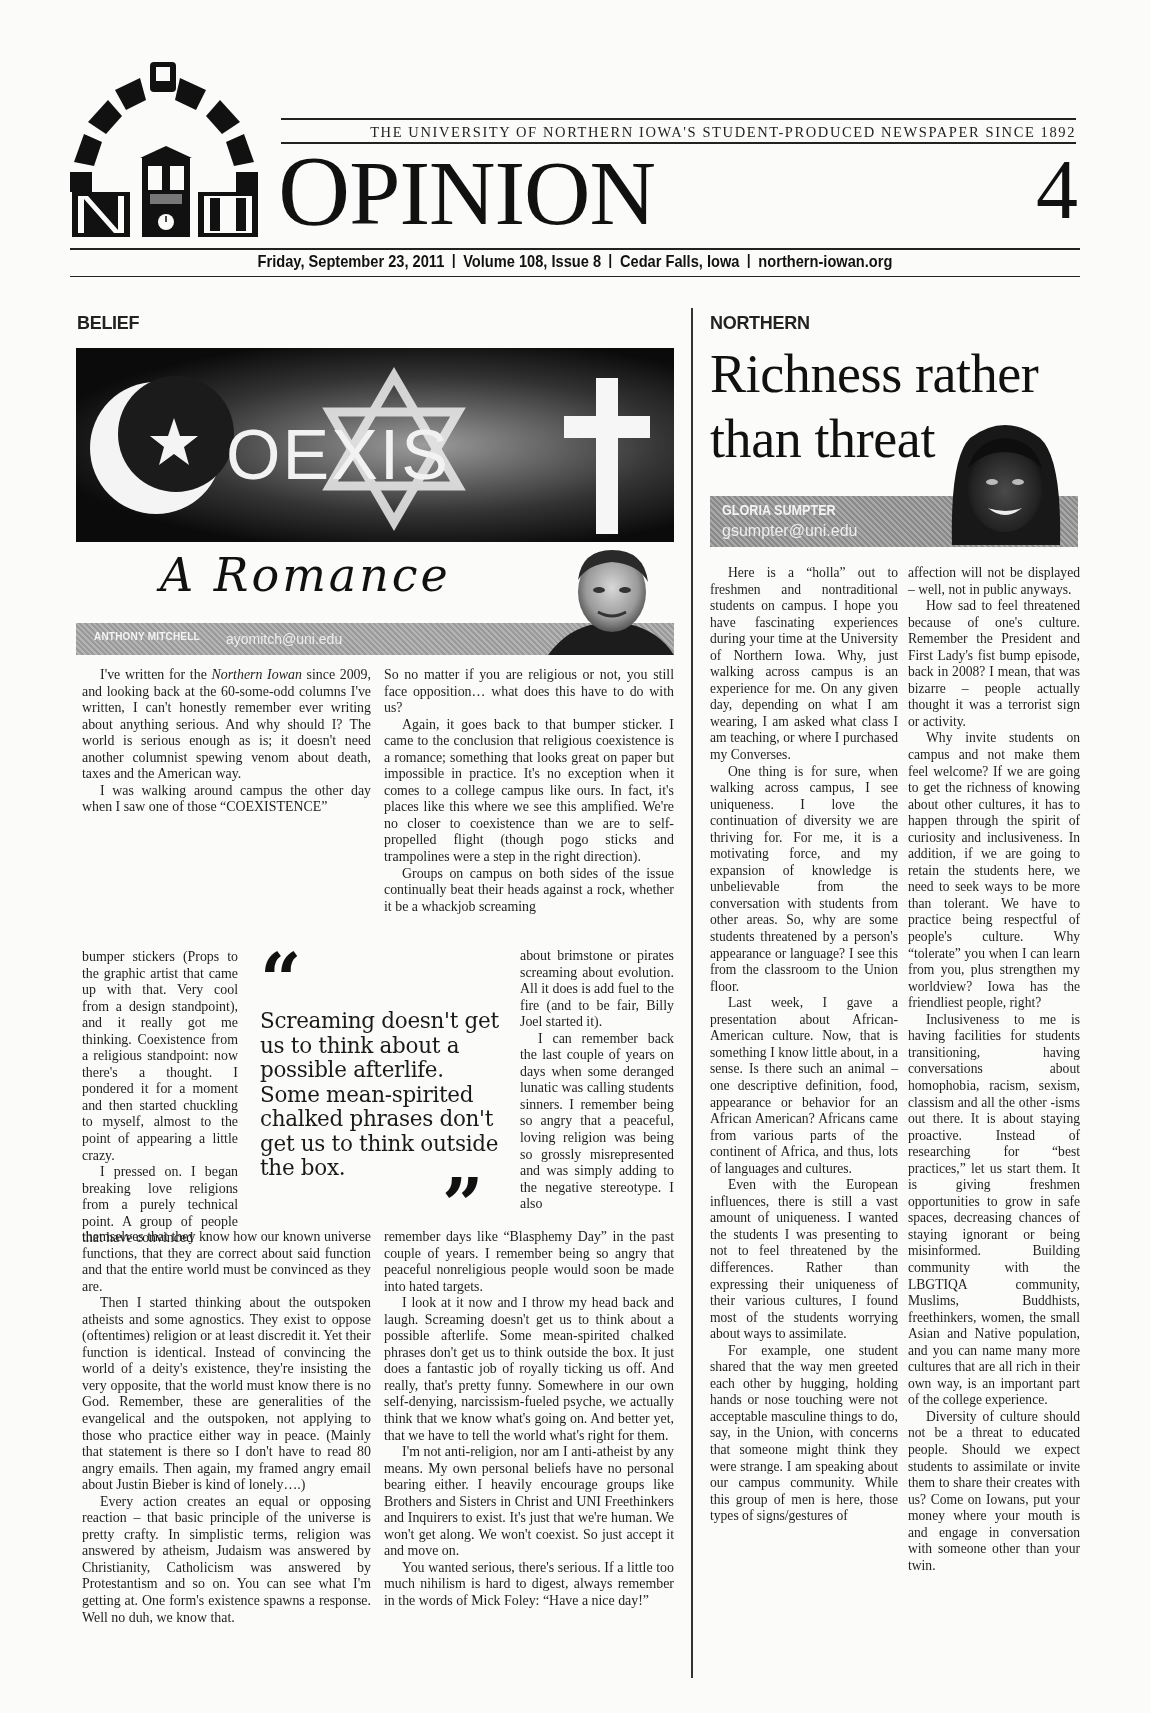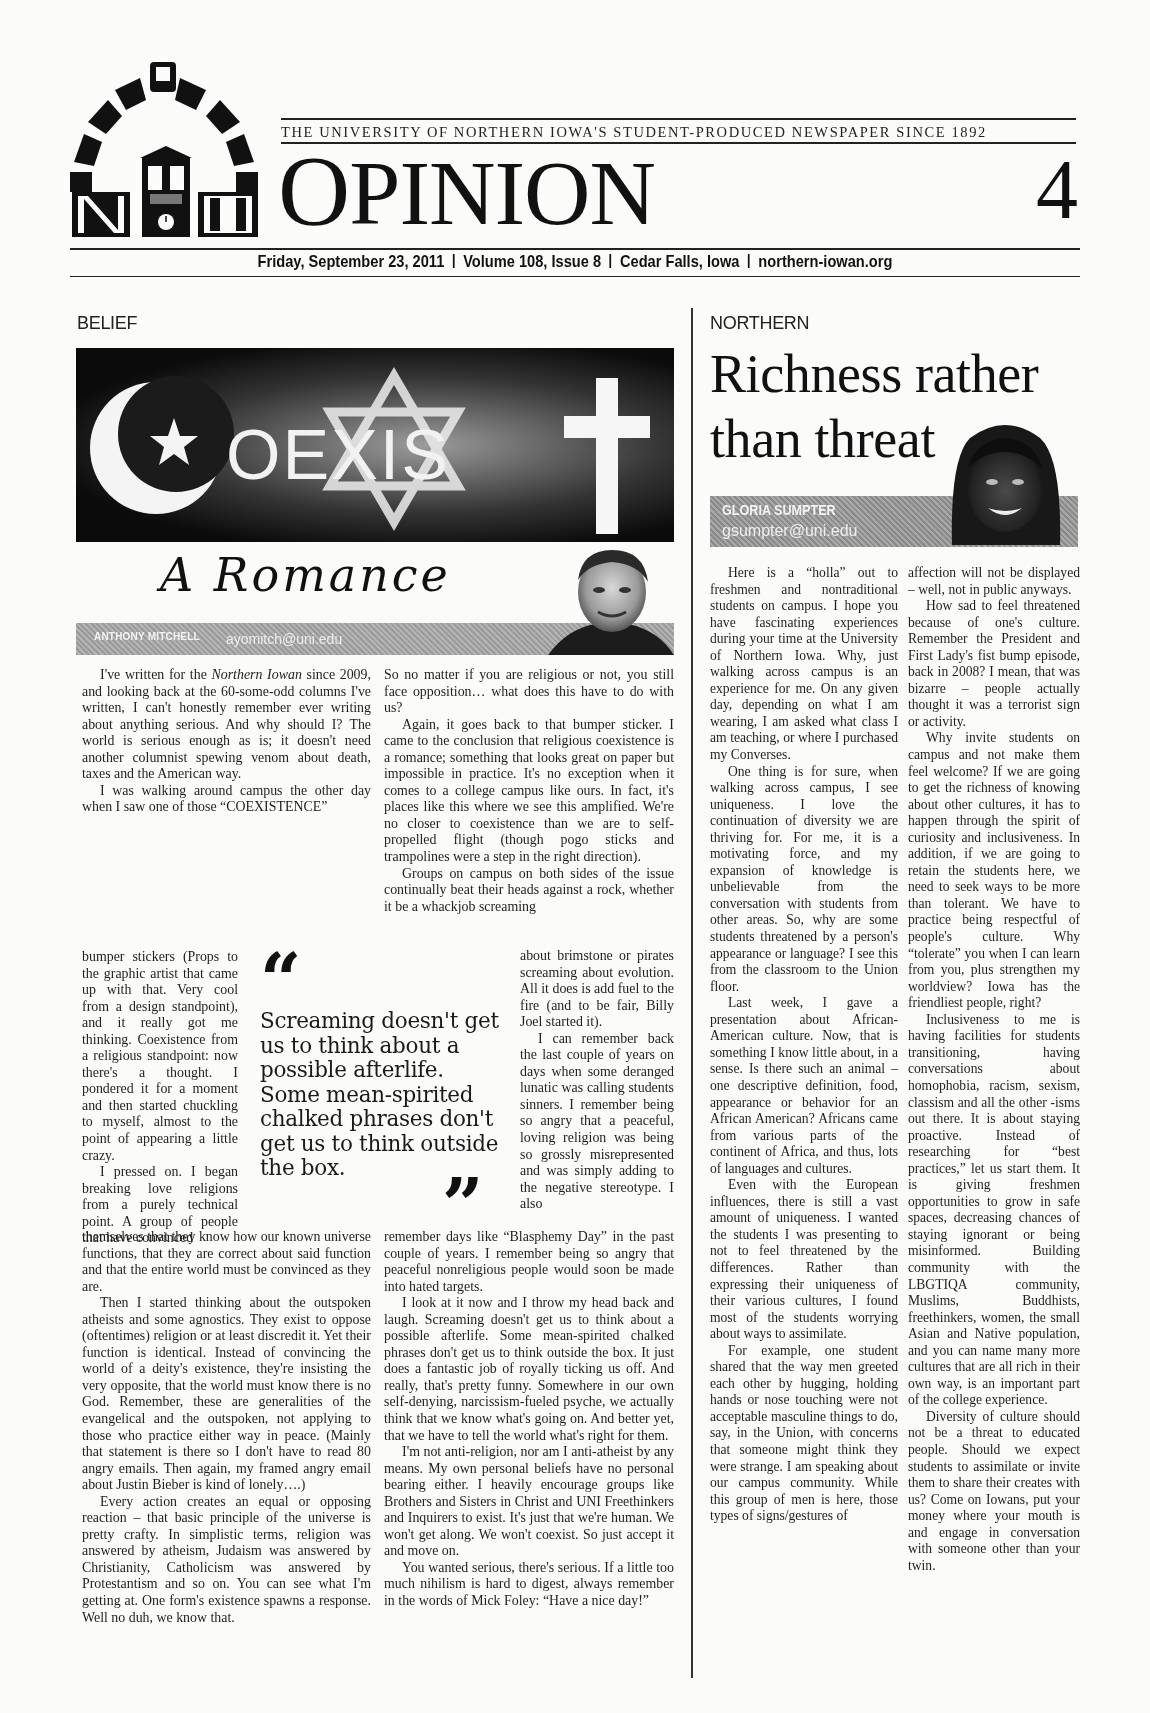--- a/index.html
+++ b/index.html
@@ -2,40 +2,40 @@
 <html><head>
 <meta charset="utf-8">
 <style>
   * { box-sizing: border-box; margin: 0; padding: 0; }
   html, body { width: 1150px; height: 1713px; background: #fbfbfa; overflow: hidden; }
   body { position: relative; font-family: "Liberation Serif", "DejaVu Serif", serif; color: #1a1a1a; }
 
   
   .logo { position: absolute; left: 70px; top: 62px; width: 190px; height: 175px; }
   .tagline-rule-top { position: absolute; left: 281px; top: 118px; width: 795px; height: 2px; background: #222; }
-  .tagline { position: absolute; left: 281px; top: 124px; width: 795px; text-align: left;
+  .tagline { position: absolute; left: 281px; top: 124px; width: 795px; text-align: right;
              font-family: "Liberation Serif", serif; font-size: 14.5px; letter-spacing: 1.6px; color: #222; }
   .tagline-rule-bot { position: absolute; left: 281px; top: 142px; width: 795px; height: 1.5px; background: #222; }
   .section-title { position: absolute; left: 278px; top: 146px; font-family: "Liberation Serif", serif;
                    font-size: 92px; line-height: 90px; letter-spacing: -1px; color: #111; font-weight: normal; }
   .section-title .cap { font-size: 100px; }
   .page-number { position: absolute; right: 72px; top: 148px; font-family: "Liberation Serif", serif;
                  font-size: 84px; line-height: 84px; color: #111; }
   .dateline-rule-top { position: absolute; left: 70px; top: 248px; width: 1010px; height: 2px; background: #222; }
   .dateline { position: absolute; left: 70px; top: 252px; width: 1010px; text-align: center;
               font-family: "Liberation Sans", sans-serif; font-weight: bold; font-size: 17px; color: #111;
               transform: scaleX(0.86); transform-origin: center; white-space: nowrap; }
   .dateline .sep { display: inline-block; width: 2px; height: 14px; background: #111; margin: 0 10px; vertical-align: -1px; }
   .dateline-rule-bot { position: absolute; left: 70px; top: 276px; width: 1010px; height: 1px; background: #222; }
 
   
   .col-divider { position: absolute; left: 691px; top: 308px; width: 1.5px; height: 1370px; background: #333; }
 
   
-  .kicker { position: absolute; font-family: "Liberation Sans", sans-serif; font-size: 18px; color: #222; letter-spacing: -0.3px; }
+  .kicker { position: absolute; font-family: "Liberation Sans", sans-serif; font-size: 18px; color: #222; letter-spacing: -0.3px; font-weight: bold; }
   .kicker-left { left: 77px; top: 313px; }
   .kicker-right { left: 710px; top: 313px; }
 
   .coexist-banner { position: absolute; left: 76px; top: 348px; width: 598px; height: 194px;
                     background: radial-gradient(ellipse at 58% 50%, #9c9c9c 0%, #6d6d6d 22%, #333 50%, #0b0b0b 78%);
                     overflow: hidden; }
   .coexist-banner svg { position: absolute; left: 0; top: 0; }
 
   .romance-title { position: absolute; left: 160px; top: 548px; font-family: "DejaVu Serif", serif;
                    font-style: italic; font-size: 46px; color: #111; letter-spacing: 3px; }

